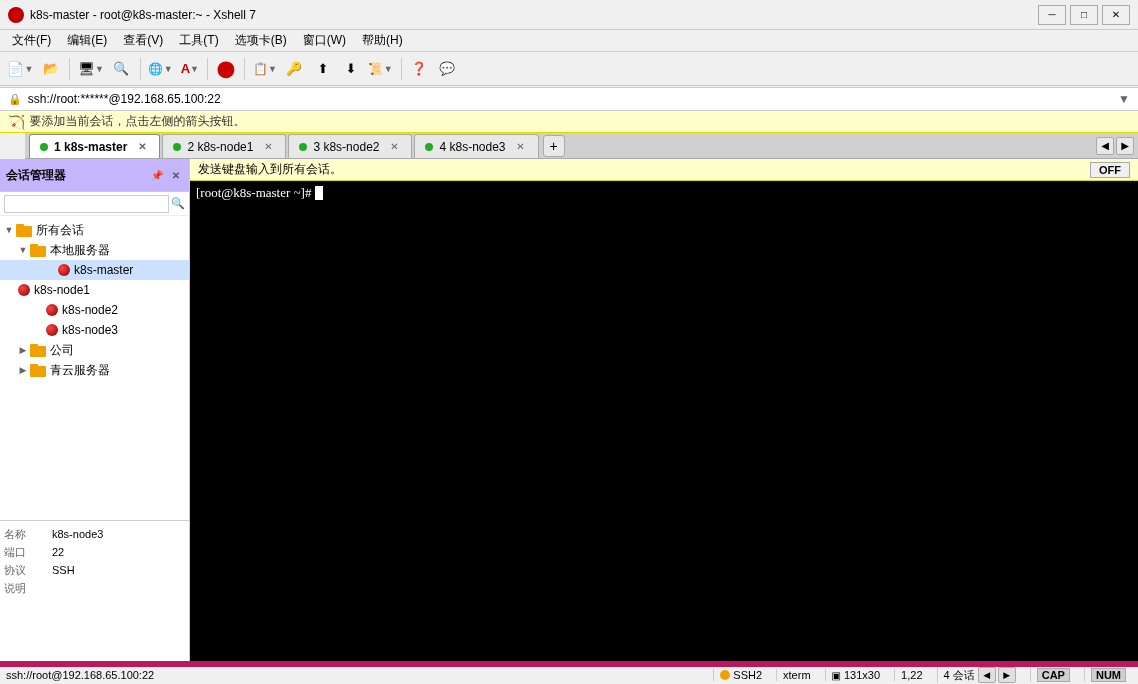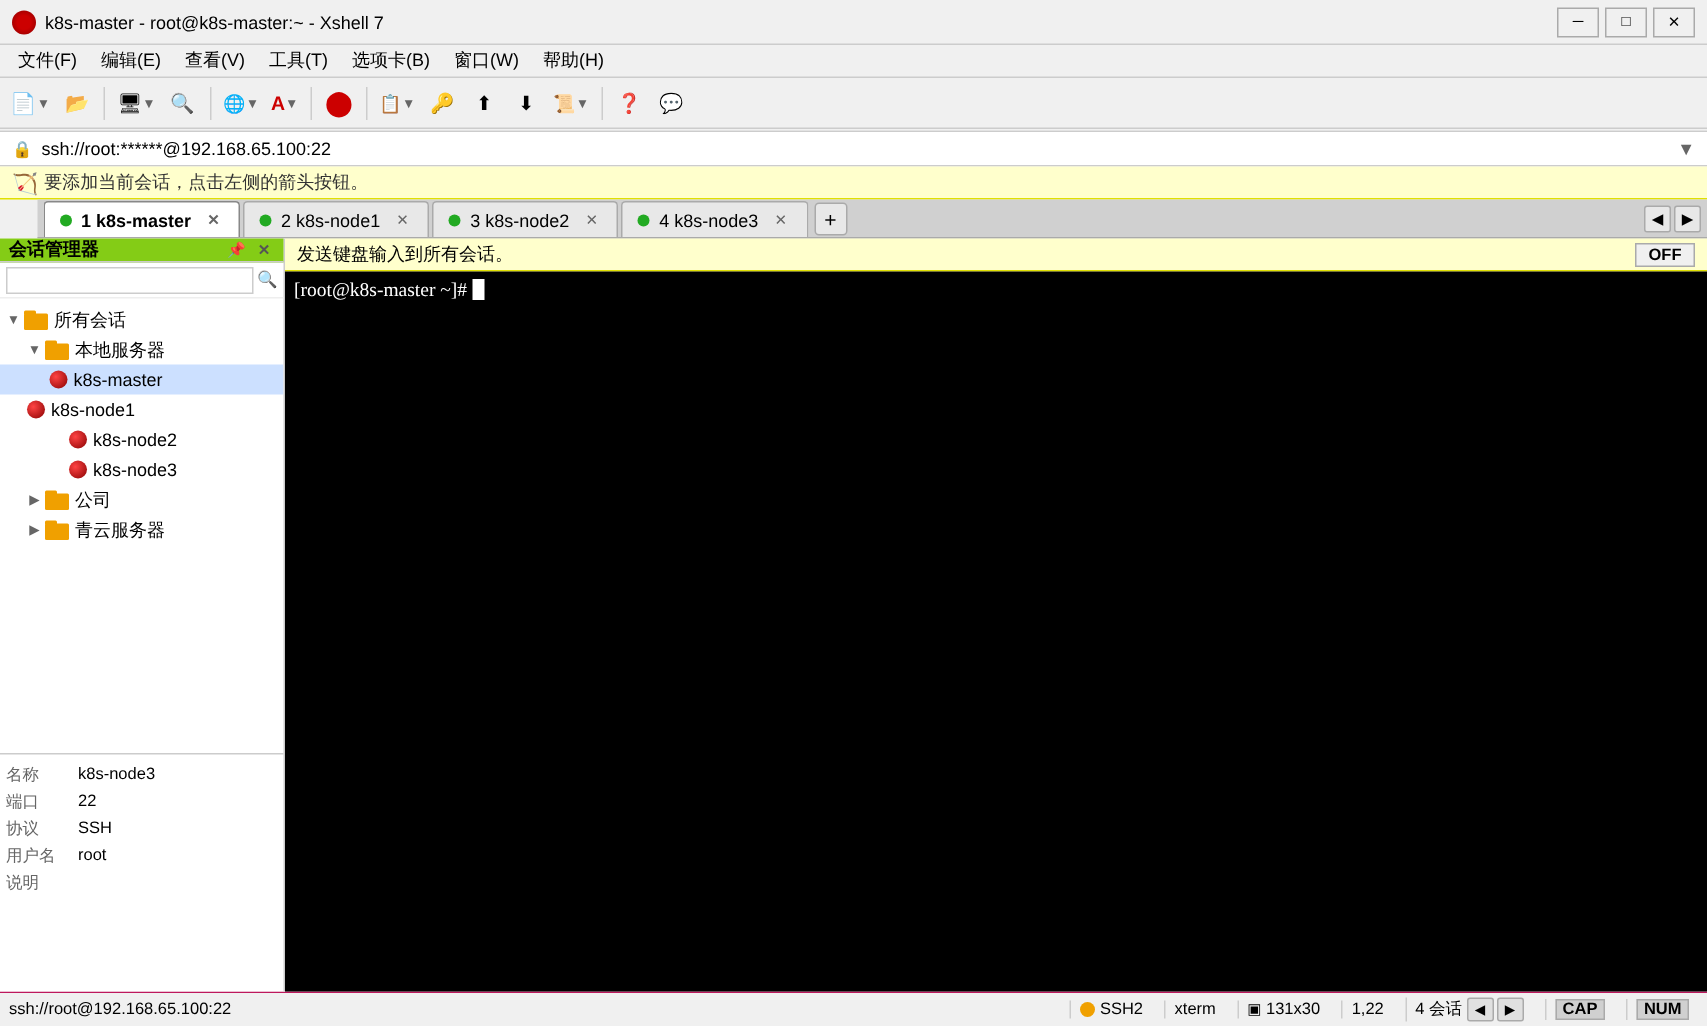--- a/index.html
+++ b/index.html
@@ -175,22 +175,22 @@
     
     .sidebar {
       width: 190px;
       background: #fff;
       border-right: 1px solid #ccc;
       display: flex;
       flex-direction: column;
       flex-shrink: 0;
     }
     .sidebar-header {
-      background: #84cc16;
-      height: 16px;
+      background: #c4b5fd;
+      height: 33px;
       display: flex;
       align-items: center;
       padding: 0 6px;
       border-bottom: 1px solid #ccc;
       font-size: 12px;
       font-weight: bold;
     }
     .sidebar-header .header-controls {
       margin-left: auto;
       display: flex; gap: 4px;
@@ -300,21 +300,21 @@
       background: #fff;
       animation: blink 1s step-end infinite;
       vertical-align: text-bottom;
     }
     @keyframes blink { 50% { opacity: 0; } }
 
     
     .status-bar {
       height: 22px;
       background: #f0f0f0;
-      border-top: 1px solid #be185d;
+      border-top: 6px solid #be185d;
       display: flex;
       align-items: center;
       padding: 0 6px;
       gap: 8px;
       font-size: 11px;
     }
     .status-left { flex: 1; color: #000; }
     .status-segment {
       display: flex; align-items: center; gap: 3px;
       padding: 0 6px;
@@ -467,21 +467,21 @@
         <span class="tree-toggle">▼</span>
         <span class="tree-icon">
           <svg width="16" height="14" viewBox="0 0 16 14">
               <rect x="0" y="3" width="16" height="11" rx="1" fill="#f0a000"></rect>
               <rect x="0" y="1" width="8" height="3" rx="1" fill="#f0a000"></rect>
             </svg>
         </span>
         <span>本地服务器</span>
       </div>
 
-      <div class="tree-node selected" style="padding-left:19px;">
+      <div class="tree-node selected" style="padding-left:44px;">
         <span class="tree-toggle" style="visibility:hidden;">▶</span>
         <div class="server-icon"></div>
         <span>k8s-master</span>
       </div>
 
       <div class="tree-node" style="">
         <span class="tree-toggle" style="visibility:hidden;">▶</span>
         <div class="server-icon"></div>
         <span>k8s-node1</span>
       </div>
@@ -528,24 +528,20 @@
       </div>
       <div class="info-row">
         <span class="info-label">端口</span>
         <span class="info-value">22</span>
       </div>
       <div class="info-row">
         <span class="info-label">协议</span>
         <span class="info-value">SSH</span>
       </div>
       <div class="info-row">
-        <span class="info-label">用户名</span>
-        <span class="info-value">root</span>
-      </div>
-      <div class="info-row">
         <span class="info-label">说明</span>
         <span class="info-value"></span>
       </div>
       <div class="info-spacer"></div>
     </div>
   </div>
 
   <div class="terminal-wrapper">
 
     <div class="broadcast-bar">

